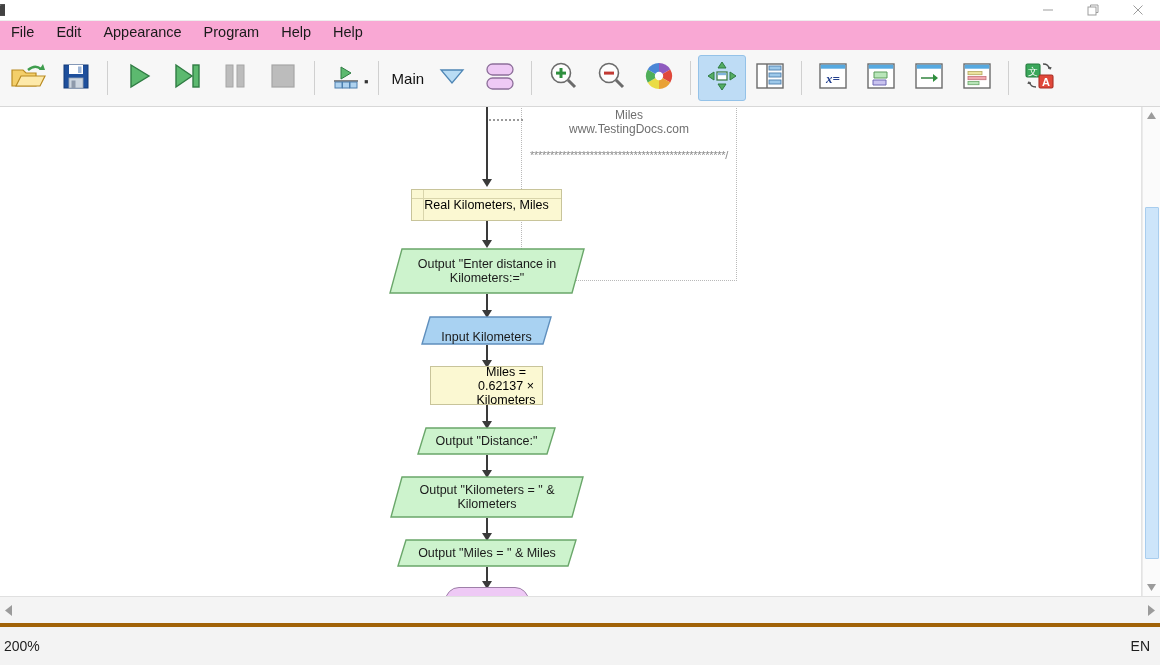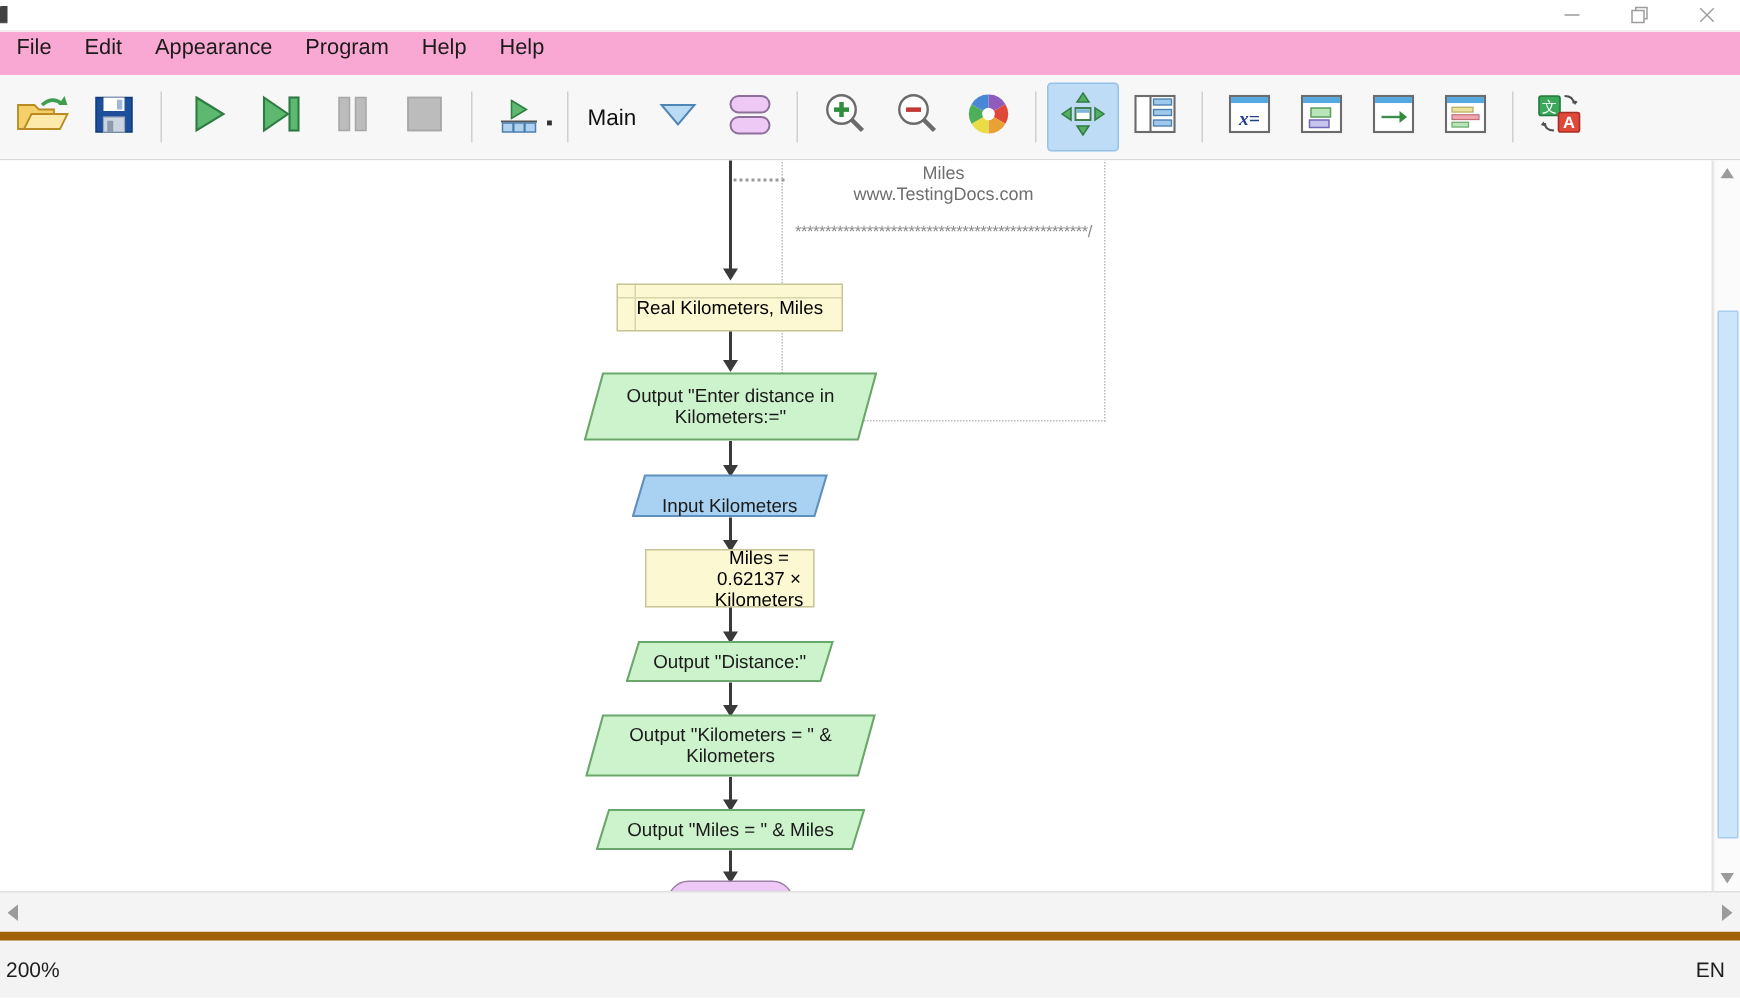--- a/index.html
+++ b/index.html
@@ -202,21 +202,21 @@
 
   
   .statusbar {
     height: 38px;
     background: #f3f3f3;
     display: flex;
     align-items: center;
     justify-content: space-between;
     padding: 0 10px 0 4px;
     flex: none;
-    border-top: 6px solid #a16207;
+    border-top: 4px solid #a16207;
   }
   .status-text {
     font-size: 14px;
     color: #1d1d1d;
   }
 
   
   .node {
     position: absolute;
     box-sizing: border-box;

